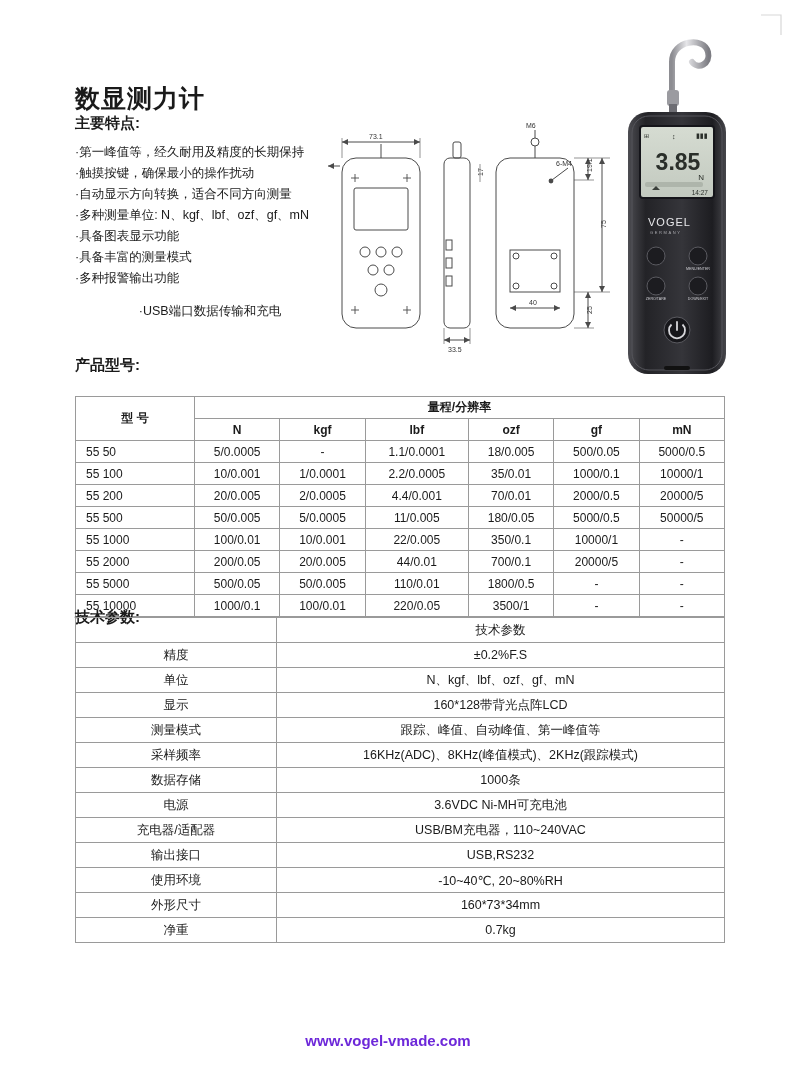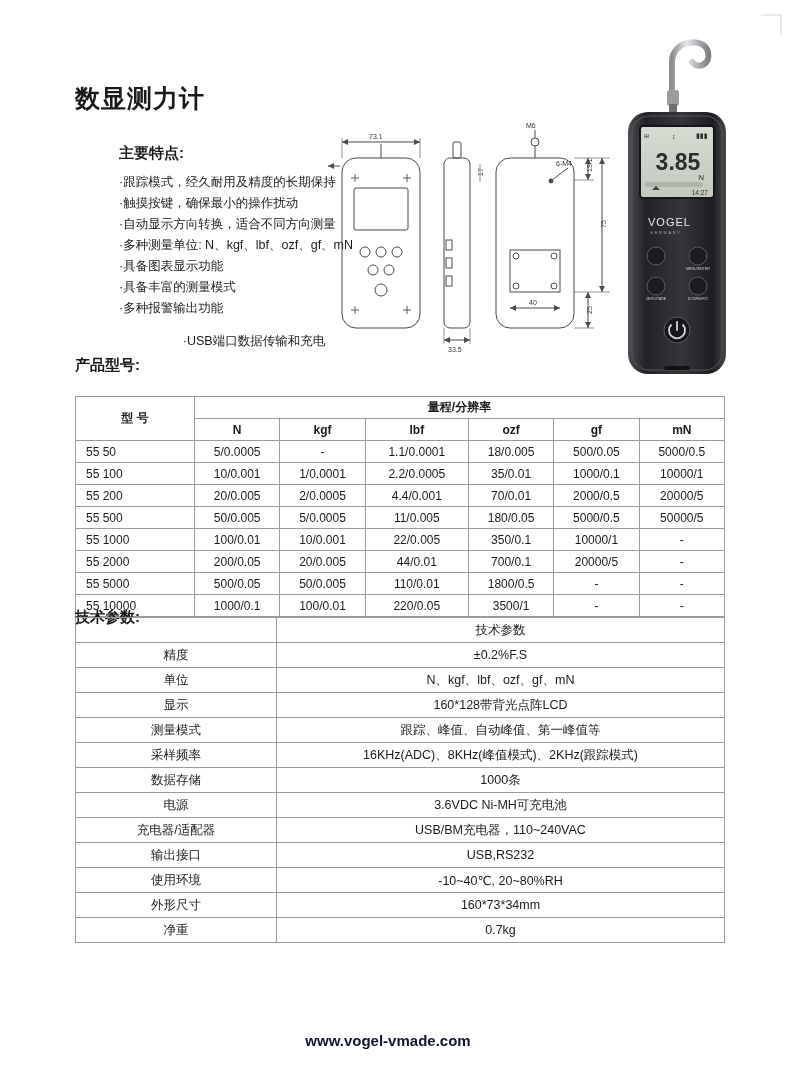--- a/index.html
+++ b/index.html
@@ -11,21 +11,21 @@
     position:relative;
     overflow:hidden;
   }
   .page{position:relative;width:800px;height:1087px;}
 
   h1.title{
     font-size:25px;font-weight:bold;margin:0;padding:0;
     position:absolute;left:75px;top:82px;letter-spacing:1px;
   }
 
-  .features{position:absolute;left:75px;top:144px;width:270px;margin-left:44px;}
+  .features{position:absolute;left:75px;top:114px;width:270px;}
   .features .hd{font-size:15px;font-weight:bold;margin-bottom:9px;}
   .features ul{list-style:none;margin:0;padding:0;}
   .features li{font-size:12.5px;line-height:21px;white-space:nowrap;}
   .features li.gap{margin-top:12px;text-align:center;}
 
   
   .drawings{position:absolute;left:320px;top:120px;width:300px;height:240px;}
   .drawings svg{display:block;}
 
   
@@ -46,39 +46,39 @@
   .models .modelcol{text-align:left;padding-left:10px;width:108px;}
   .models .hdr-model{font-weight:bold;text-align:center;padding-left:0;}
 
   .specs{position:absolute;left:75px;top:617px;width:650px;}
   .specs td{border:1px solid #9a9a9a;padding:3px 0;height:18px;text-align:center;font-size:12.5px;}
   .specs td.label{width:200px;font-weight:normal;}
   .specs td.head{font-weight:normal;margin-left:41px;}
 
   .footer{
     position:absolute;left:0;top:1032px;width:776px;text-align:center;
-    font-size:15px;font-weight:bold;color:#0f172a;
+    font-size:15px;font-weight:bold;color:#6d28d9;
   }
   .corner{position:absolute;right:18px;top:14px;width:22px;height:22px;}
 </style>
 </head>
 <body>
 
 <div class="page">
 
   <svg class="corner" viewBox="0 0 22 22">
     <path d="M1 1 L21 1 L21 21" fill="none" stroke="#d8d8d8" stroke-width="1.2"></path>
   </svg>
 
   <h1 class="title">数显测力计</h1>
 
   <div class="features">
     <div class="hd">主要特点:</div>
     <ul>
-      <li>·跟踪模式，经久耐用及精度的长期保持</li>
+      <li>·第一峰值等，经久耐用及精度的长期保持</li>
       <li>·触摸按键，确保最小的操作扰动</li>
       <li>·自动显示方向转换，适合不同方向测量</li>
       <li>·多种测量单位: N、kgf、lbf、ozf、gf、mN</li>
       <li>·具备图表显示功能</li>
       <li>·具备丰富的测量模式</li>
       <li>·多种报警输出功能</li>
       <li class="gap">·USB端口数据传输和充电</li>
     </ul>
   </div>
 

